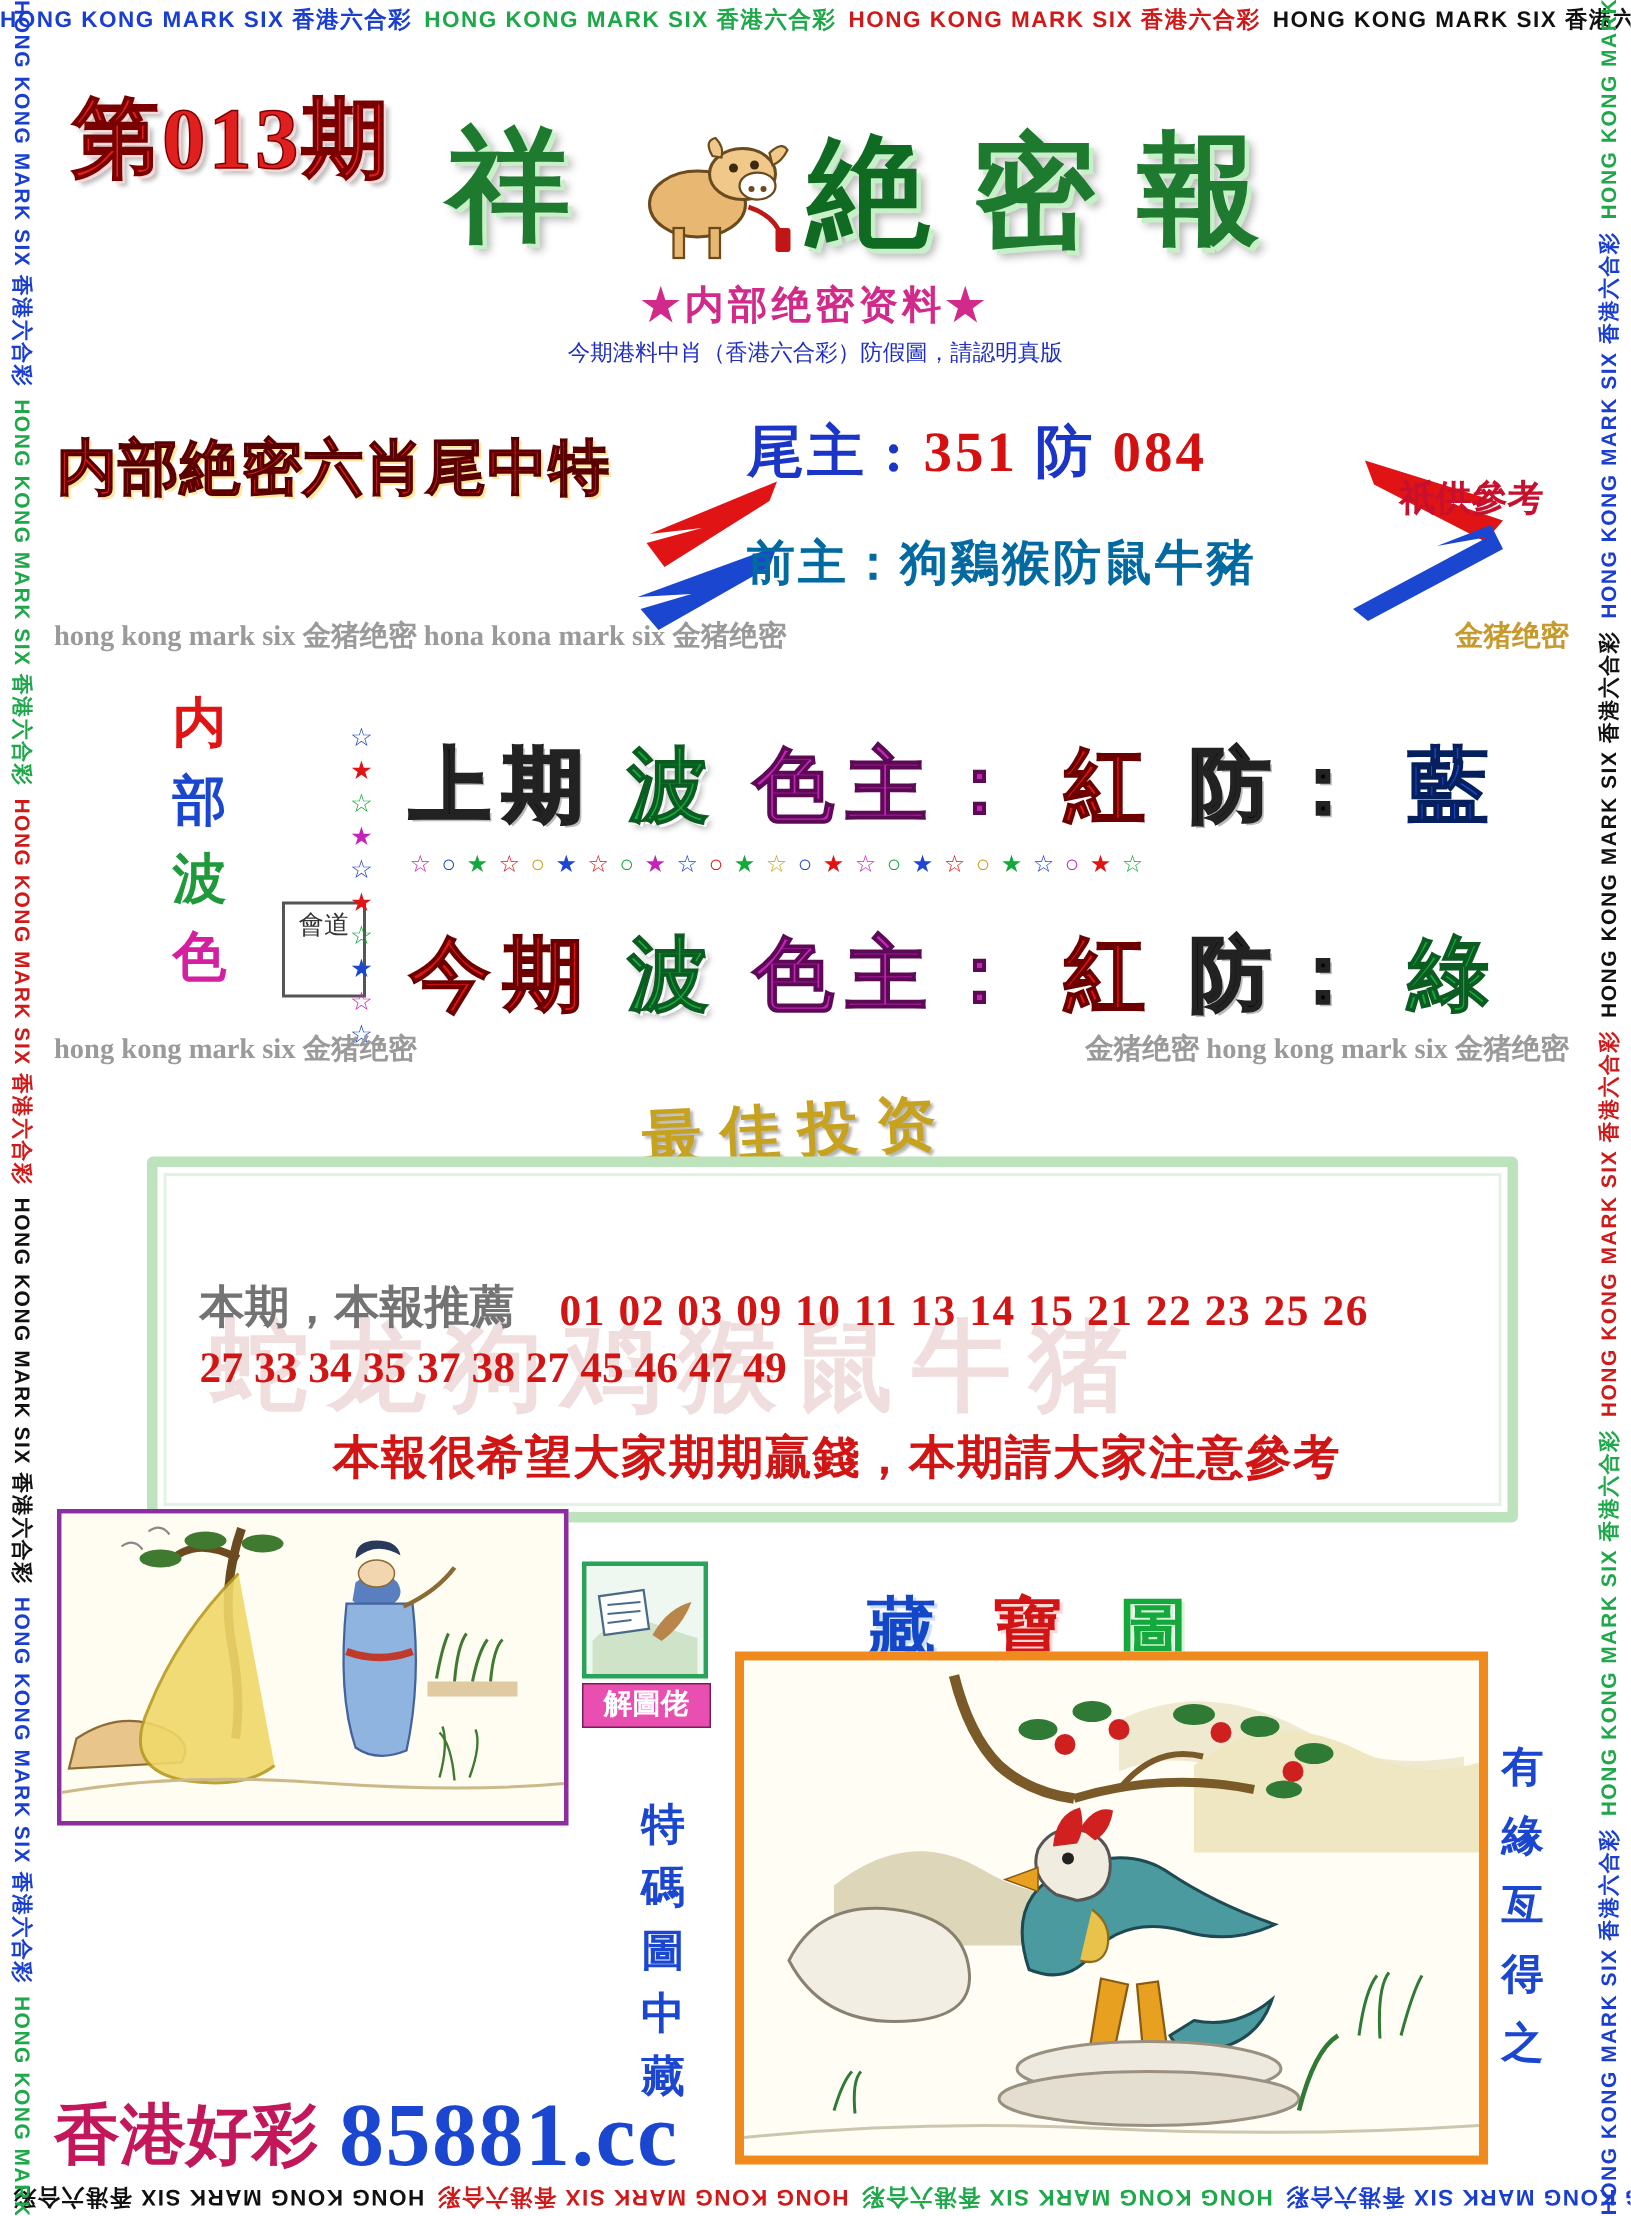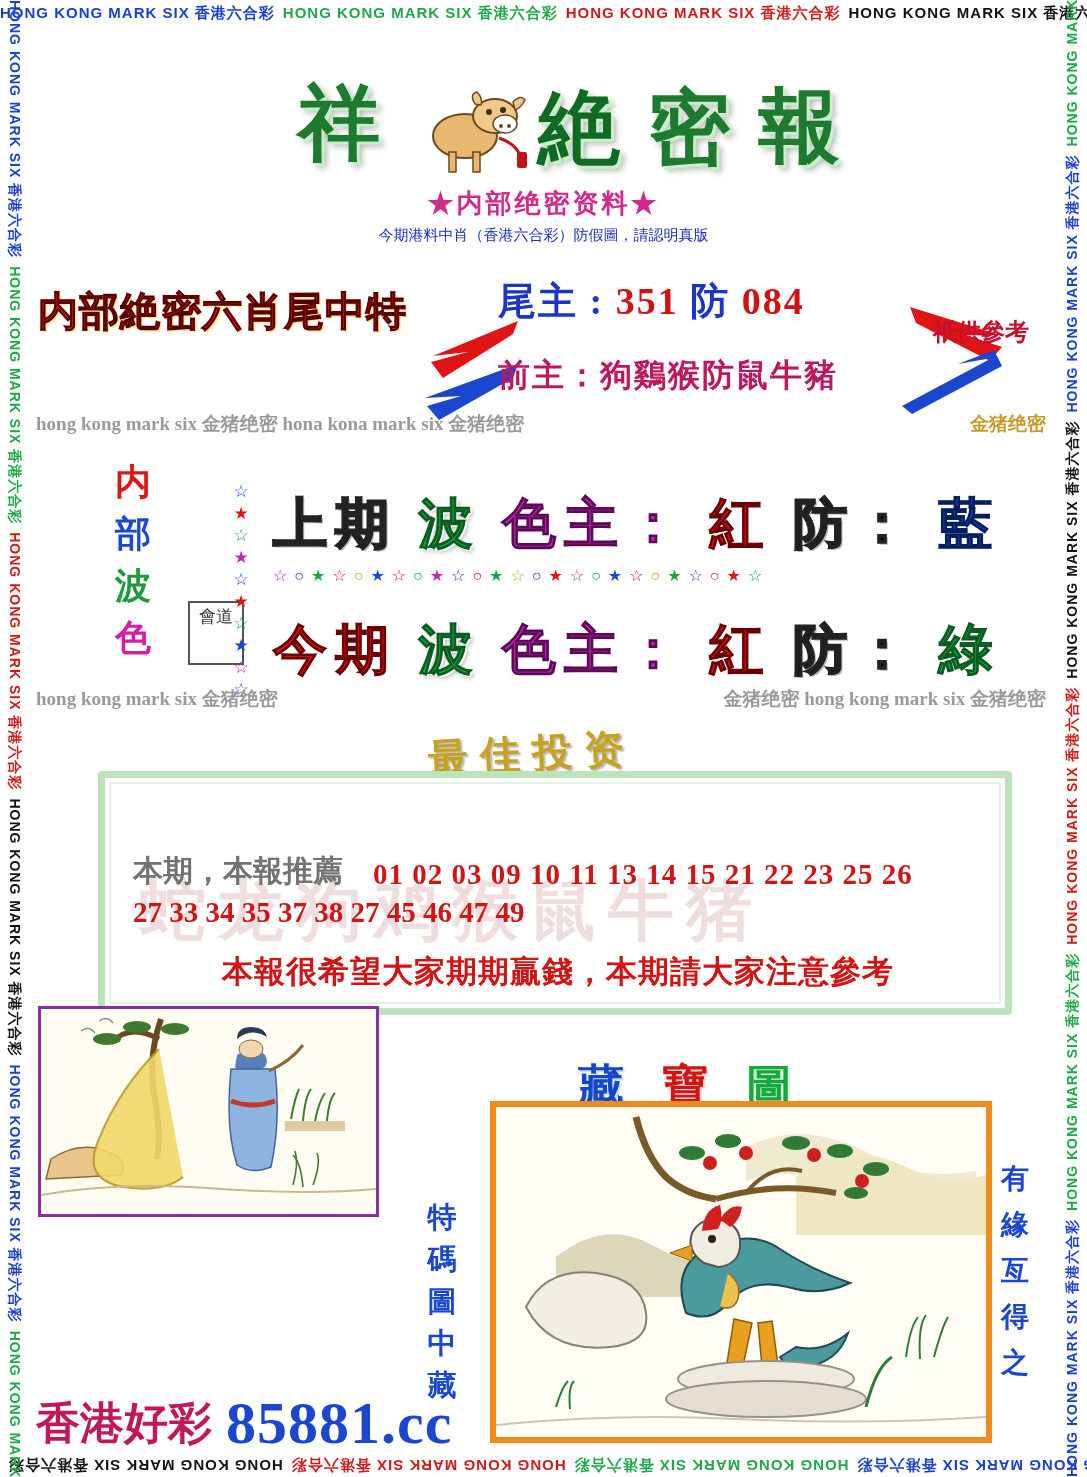--- a/index.html
+++ b/index.html
@@ -91,21 +91,21 @@
   }
   .tail-line{
     position:absolute;left:470px;top:250px;
     font-size:38px;font-weight:bold;font-family:"Liberation Serif",serif;
     color:#1b36c6;letter-spacing:2px;
   }
   .tail-line .num{color:#d31111;}
   .front-line{
     position:absolute;left:470px;top:328px;
     font-size:32px;font-weight:bold;font-family:"Liberation Serif",serif;
-    color:#be185d;letter-spacing:2px;
+    color:#0369a1;letter-spacing:2px;
   }
   .ref-note{
     position:absolute;left:905px;top:290px;
     font-size:24px;font-weight:bold;color:#c8102e;font-family:"Liberation Serif",serif;
   }
   .arrow{position:absolute;}
   .brandline{
     position:absolute;left:8px;top:385px;width:1010px;
     font-size:19px;font-weight:bold;color:#9a9a9a;font-family:"Liberation Serif",serif;
     display:flex;justify-content:space-between;
@@ -265,20 +265,21 @@
         <span class="c2">HONG KONG MARK SIX 香港六合彩</span>
         <span class="c3">HONG KONG MARK SIX 香港六合彩</span>
         <span class="c4">HONG KONG MARK SIX 香港六合彩</span>
         <span class="c1">HONG KONG MARK SIX 香港六合彩</span>
         <span class="c2">HONG KONG MARK SIX 香港六合彩</span>
       </div>
   </div>
 
   <div class="content">
 
+    <div class="issue">第013期</div>
 
     <div class="masthead">
       <span class="mh-ch mh1">祥</span>
       <span class="mh-ch mh2">絶</span>
       <span class="mh-ch mh3">密</span>
       <span class="mh-ch mh4">報</span>
       <svg class="cow" viewBox="0 0 120 90">
         <ellipse cx="52" cy="50" rx="32" ry="22" fill="#e8b873" stroke="#6b4a1e" stroke-width="2"></ellipse>
         <ellipse cx="82" cy="30" rx="22" ry="17" fill="#f0c98a" stroke="#6b4a1e" stroke-width="2"></ellipse>
         <ellipse cx="92" cy="38" rx="12" ry="9" fill="#fff" stroke="#6b4a1e" stroke-width="1.5"></ellipse>
@@ -415,20 +416,36 @@
           <path d="M252 176 q6 -22 2 -34"></path>
             <path d="M262 178 q-2 -24 -10 -32"></path>
           <path d="M272 176 q8 -22 4 -32"></path>
         </g>
         <path d="M0 186 q80 -14 180 -6 q90 6 155 0" stroke="#cbb98a" stroke-width="2" fill="none"></path>
         <path d="M40 22 q8 -6 14 2" stroke="#888" stroke-width="1.4" fill="none"></path>
         <path d="M58 12 q8 -6 14 2" stroke="#888" stroke-width="1.4" fill="none"></path>
       </svg>
     </div>
 
+    <div class="jietu">
+      <div class="sq">
+        <svg viewBox="0 0 78 72" width="78" height="72">
+          <rect width="78" height="72" fill="#eef7f0"></rect>
+          <path d="M4 50 q18 -20 40 -12 q16 6 30 10 v24 H4z" fill="#cfe3c8"></path>
+          <rect x="10" y="18" width="30" height="26" fill="#fff" stroke="#4a6a8a" stroke-width="1.5" transform="rotate(-8 25 31)"></rect>
+          <g stroke="#4a6a8a" stroke-width="1.2">
+            <line x1="14" y1="26" x2="36" y2="24"></line>
+              <line x1="14" y1="32" x2="36" y2="30"></line>
+              <line x1="14" y1="38" x2="30" y2="36"></line>
+          </g>
+          <path d="M44 46 q10 -18 26 -22 q-6 16 -20 26z" fill="#b8864a"></path>
+        </svg>
+      </div>
+      <div class="lbl">解圖佬</div>
+    </div>
 
     <div class="tema">
       <div>特</div>
       <div>碼</div>
       <div>圖</div>
       <div>中</div>
       <div>藏</div>
     </div>
 
     <div class="cangbao">

